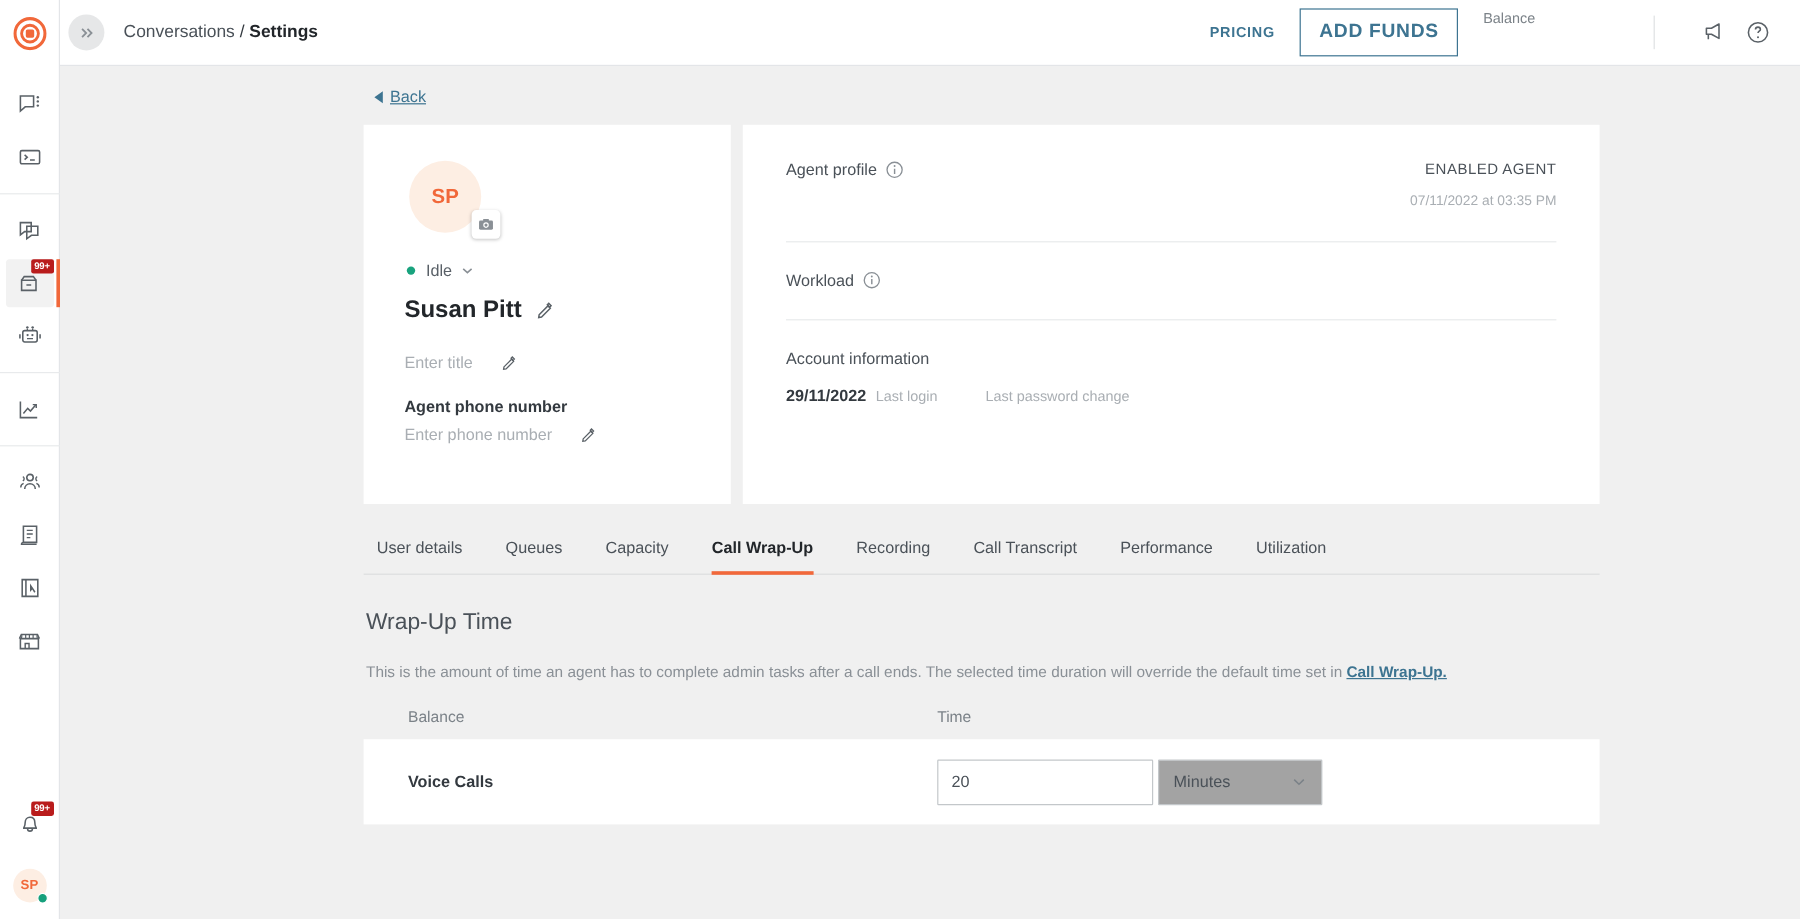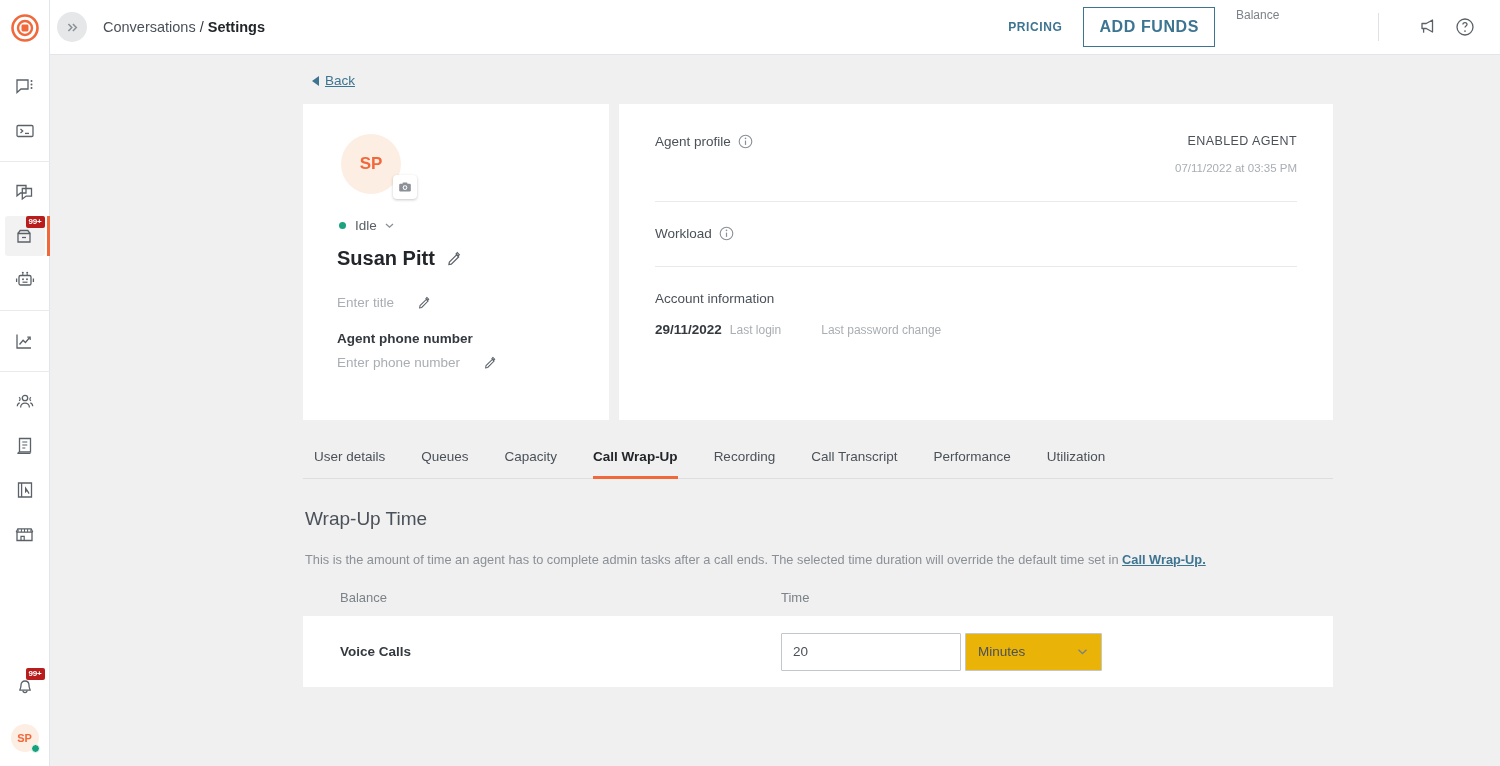--- a/index.html
+++ b/index.html
@@ -323,21 +323,21 @@
     color: #4a5158;
     padding: 0 11px;
     font-family: "Liberation Sans", sans-serif;
     background: #fff;
     border-radius: 1px;
   }
   .unit-select {
     margin-left: 4px;
     width: 137px; height: 38px;
     border: 1px solid #c3c7ca;
-    background: #eab308;
+    background: #a3a3a3;
     display: flex; align-items: center;
     padding: 0 12px;
     cursor: pointer;
     border-radius: 1px;
   }
   .unit-text { font-size: 13.5px; color: #4a5158; }
   .unit-chev { margin-left: auto; }
   svg { display: block; }
 </style>
 </head>

